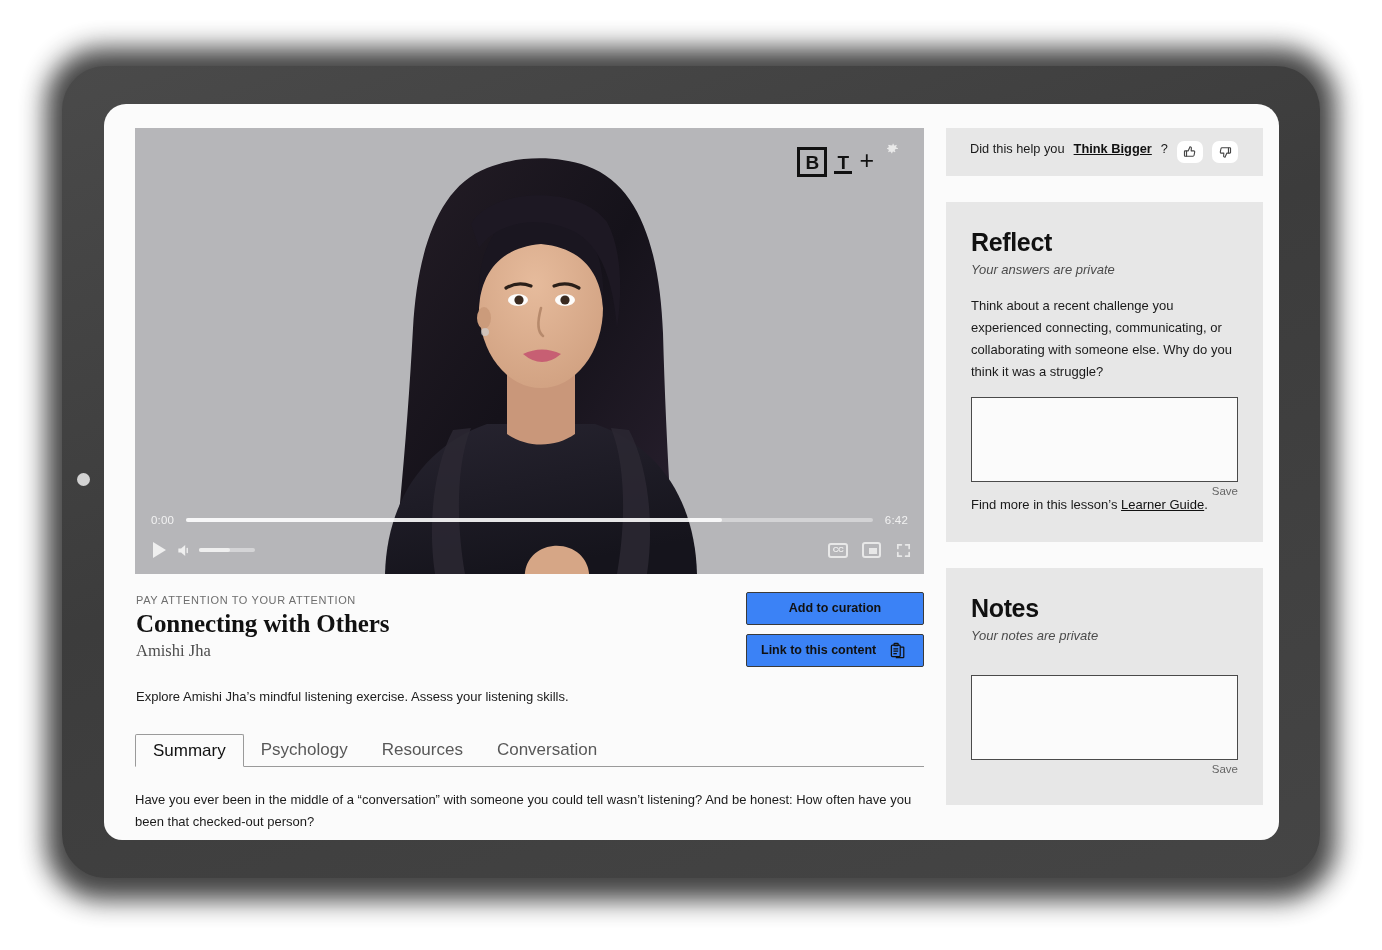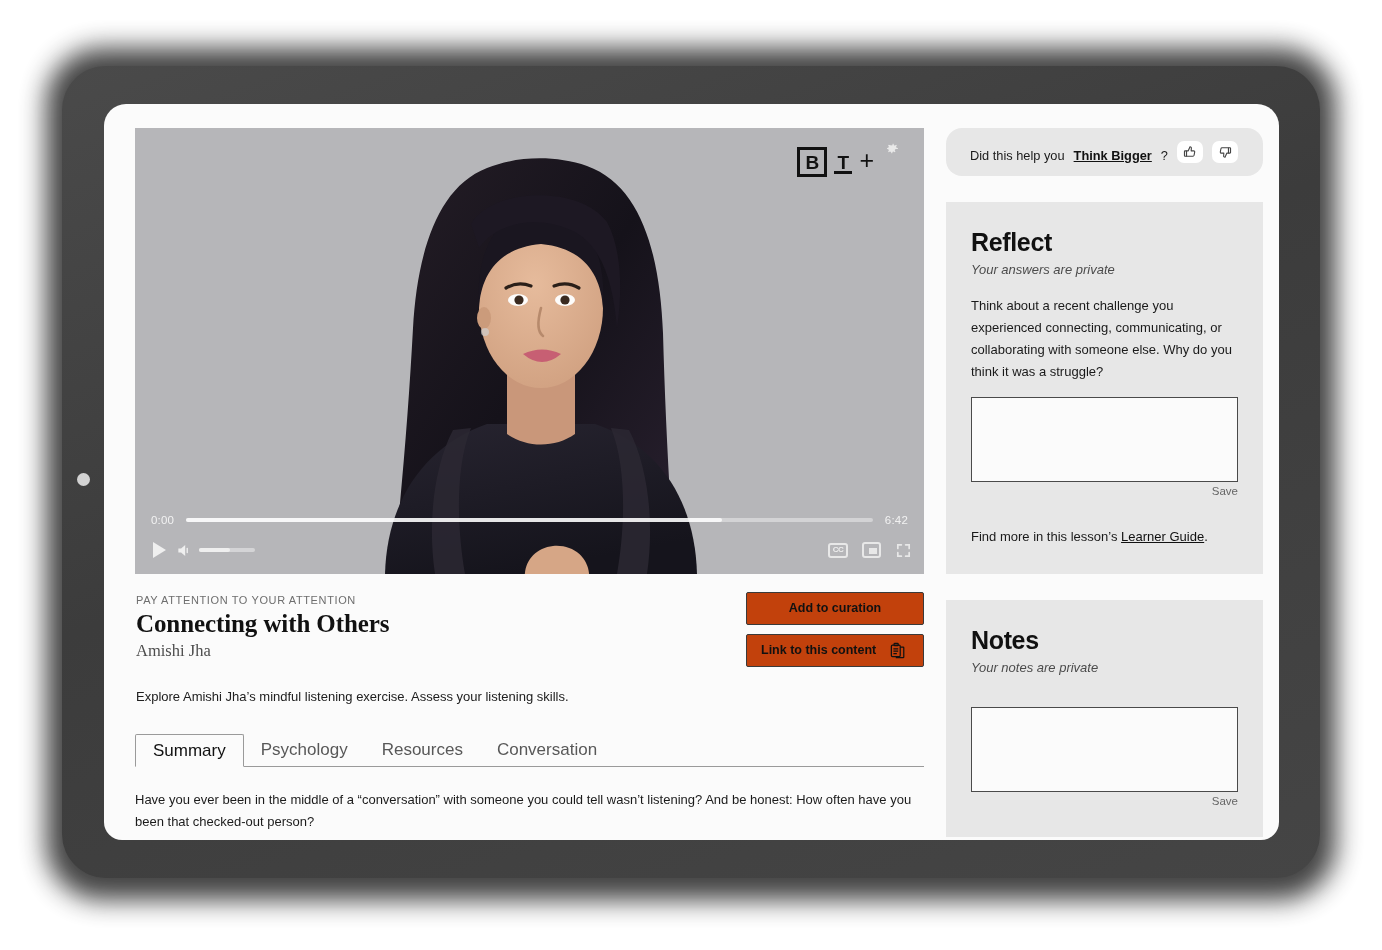--- a/index.html
+++ b/index.html
@@ -155,21 +155,21 @@
     font-size: 16.5px; color: #4d4d4d; margin-top: 3px;
   }
   .speaker-role { font-size: 11.5px; color: #555; margin-top: 3px; }
   .desc { font-size: 13px; color: #202020; margin-top: 28px; }
 
   .actions {
     position: absolute; right: 0; top: 18px;
     display: flex; flex-direction: column; gap: 9px; align-items: flex-end;
   }
   .act-btn {
-    min-width: 178px; height: 33px; background: #c2410c;
+    min-width: 178px; height: 33px; background: #3b82f6;
     border: 1.4px solid #3a3a3a; border-radius: 2px;
     font: 700 12.5px/1 "Liberation Sans", sans-serif; color: #111;
     display: flex; align-items: center; justify-content: center;
     cursor: pointer; padding: 0 14px;
   }
   .act-btn.with-icon { justify-content: flex-start; gap: 14px; }
   .clip-ico { width: 15px; height: 17px; flex: 0 0 auto; }
 
   
   .tabs {
@@ -184,22 +184,22 @@
   .tab.active {
     color: #111; border: 1.4px solid #9a9a9a; border-bottom: 1.4px solid #fbfbfb;
     background: #fbfbfb; margin-bottom: -1.4px; border-radius: 2px 2px 0 0;
   }
   .tab-body { margin-top: 22px; font-size: 13px; color: #1b1b1b; line-height: 1.68; max-width: 790px; }
 
   
   .right-col { width: 317px; flex: 0 0 317px; display: flex; flex-direction: column; gap: 26px; }
   .panel { background: #e7e7e7; }
   .panel-feedback {
-    padding: 13px 24px; display: flex; align-items: flex-end; gap: 9px;
-    font-size: 12.8px; color: #1a1a1a; border-radius: 16px;
+    padding: 13px 24px; display: flex; align-items: flex-start; gap: 9px;
+    font-size: 12.8px; color: #1a1a1a;
   }
   .tb-link { font-weight: 700; text-decoration: underline; color: #111; cursor: pointer; }
   .vote-btn {
     width: 26px; height: 22px; background: #fff; border-radius: 7px;
     display: flex; align-items: center; justify-content: center; cursor: pointer;
   }
   .vote-btn svg { width: 14px; height: 14px; }
 
   .panel-body { padding: 26px 25px 30px 25px; }
   .panel-h {
@@ -207,21 +207,21 @@
   }
   .panel-sub { font-size: 13px; font-style: italic; color: #4b4b4b; margin-top: 5px; }
   .panel-q { font-size: 13px; color: #1a1a1a; line-height: 1.70; margin-top: 18px; }
   .entry-box {
     margin-top: 14px; height: 85px; background: #fbfbfb;
     border: 1.4px solid #4a4a4a;
   }
   .save-lbl {
     text-align: right; font-size: 11.5px; color: #666; margin-top: 3px; cursor: pointer;
   }
-  .find-more { font-size: 13px; color: #1a1a1a; margin-top: 32px; }
+  .find-more { font-size: 13px; color: #1a1a1a; }
   .lg-link { text-decoration: underline; cursor: pointer; color: #111; }
 </style>
 </head>
 <body>
 
 <div id="root">
 
   <div class="tablet-shadow"></div>
   <div class="tablet-frame"></div>
   <div class="camera-dot"></div>

